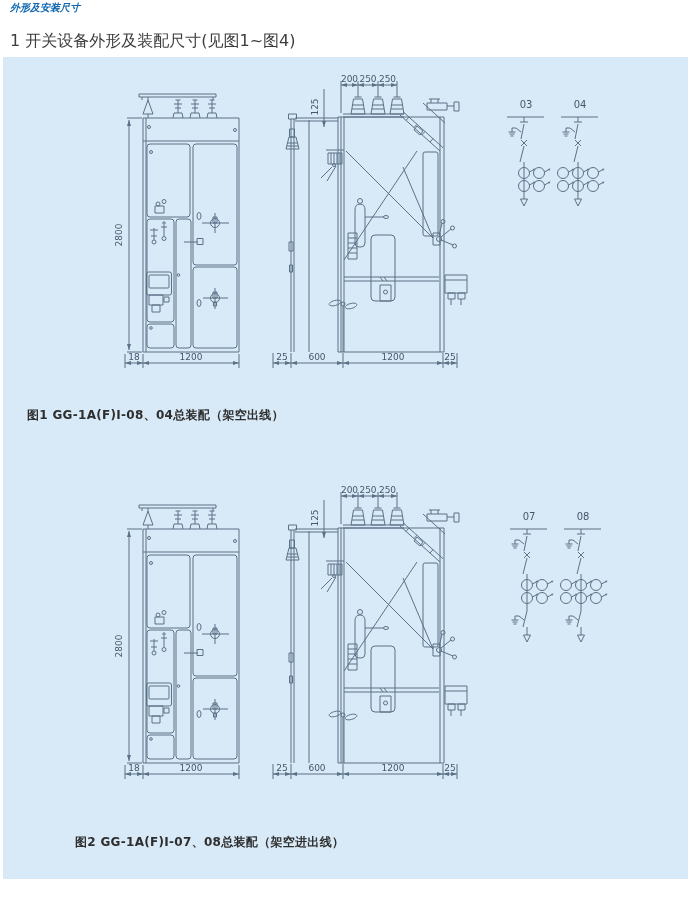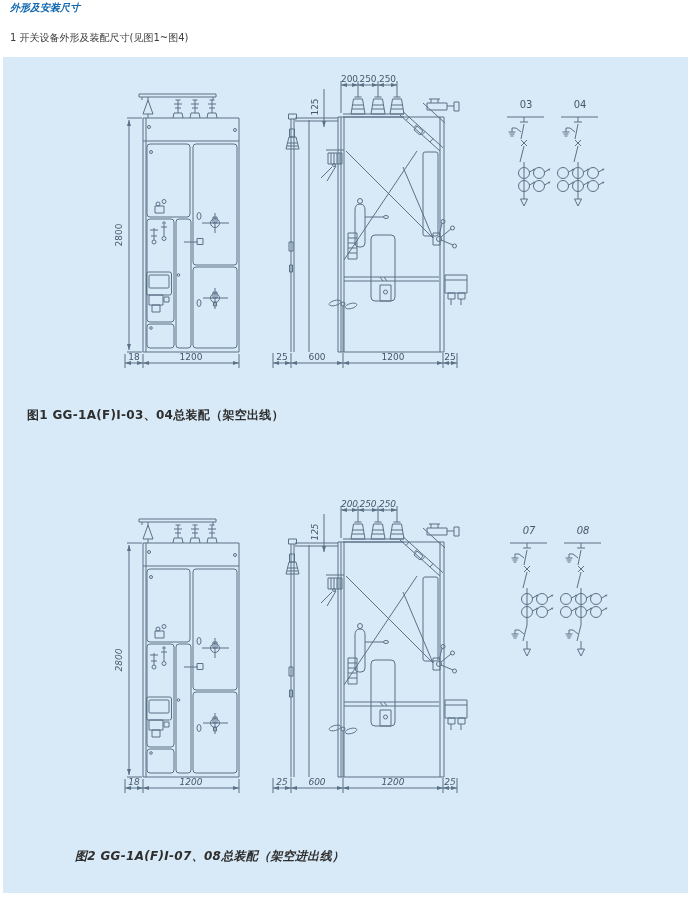--- a/index.html
+++ b/index.html
@@ -8,24 +8,24 @@
     --line:#5b7186;
     --dimtext:#45576b;
   }
   html,body{margin:0;padding:0;}
   body{
     width:700px;height:907px;position:relative;background:#ffffff;
     font-family:"DejaVu Sans","Liberation Sans",sans-serif;
     overflow:hidden;
   }
   .page-title{position:absolute;left:10px;top:1px;font-size:10px;font-weight:bold;color:var(--accent);font-style:italic;}
-  .page-subtitle{position:absolute;left:10px;top:31px;font-size:10px;color:#3d3d3d;}
+  .page-subtitle{position:absolute;left:10px;top:31px;font-size:16px;color:#3d3d3d;}
   .panel{position:absolute;left:3px;width:685px;background:var(--panel);}
   #panel1{top:57px;height:463px;}
-  #panel2{top:479px;height:414px;font-style:italic;}
+  #panel2{top:465px;height:414px;}
   .panel svg{position:absolute;left:0;top:0;display:block;}
   .caption{position:absolute;left:24px;font-size:12px;font-weight:bold;color:#2e2e2e;letter-spacing:.3px;}
   #panel1 .caption{top:350px;}
   #panel2 .caption{top:369px;padding-left:48px;}
   
   #views line,#views rect,#views circle,#views ellipse,#views polygon,#views polyline,#views path,
   .schemes line,.schemes rect,.schemes circle,.schemes ellipse,.schemes polygon,.schemes polyline,.schemes path{
     stroke:var(--line);fill:none;stroke-width:1;vector-effect:non-scaling-stroke;
   }
   #views text,.schemes text{stroke:none;fill:var(--dimtext);}
@@ -339,21 +339,21 @@
             <circle cx="590" cy="116" r="5.5"></circle>
             <line x1="595.5" y1="115" x2="600" y2="112.5"></line>
             <polygon points="601.5,111.5 598.7,112 600.3,113.8" class="fillhead"></polygon>
             <circle cx="590" cy="129" r="5.5"></circle>
             <line x1="595.5" y1="128" x2="600" y2="125.5"></line>
             <polygon points="601.5,124.5 598.7,125 600.3,126.8" class="fillhead"></polygon>
             <polygon points="571.5,142 578.5,142 575,149"></polygon>
           </g>
         </g>
     </svg>
-    <div class="caption">图1 GG-1A(F)I-03、04总装配（架空出线）</div>
+    <div class="caption">图1 GG-1A(F)I-08、04总装配（架空出线）</div>
   </section>
 
   <section class="panel" id="panel2">
     <svg width="685" height="414">
       <use href="#views" transform="translate(0,3)"></use>
       <g class="schemes" id="schemes2">
           <g>
             <text x="526" y="55" class="slabel" text-anchor="middle">07</text>
             <line x1="507" y1="64" x2="544" y2="64"></line>
             <line x1="524" y1="64" x2="524" y2="69"></line>

